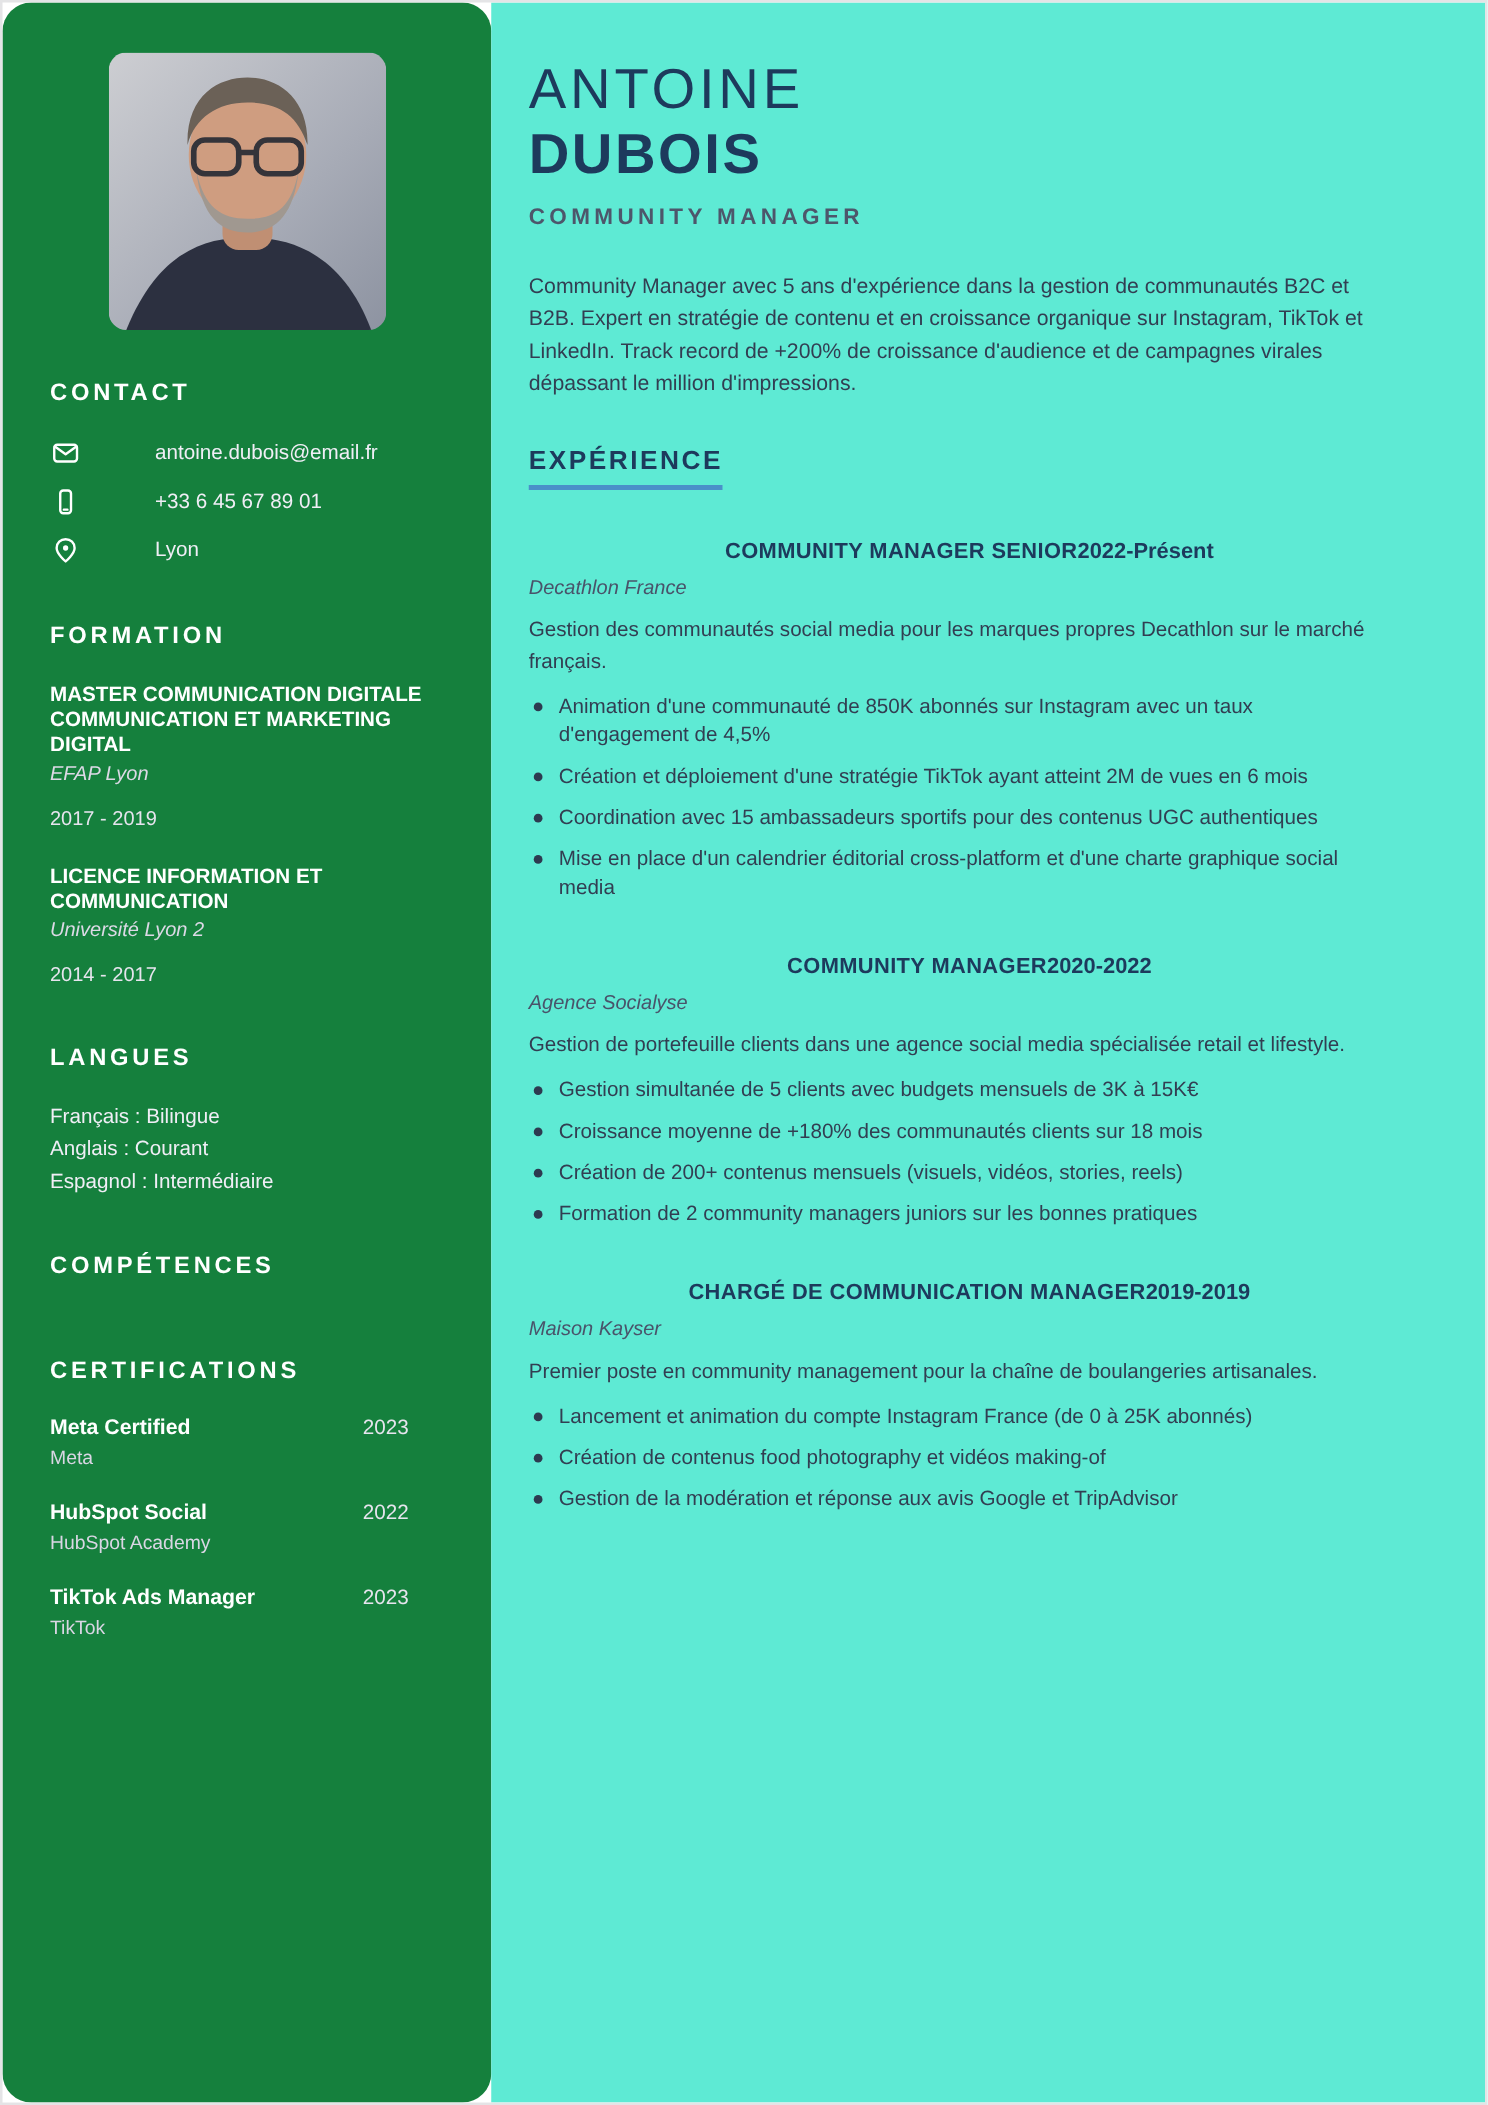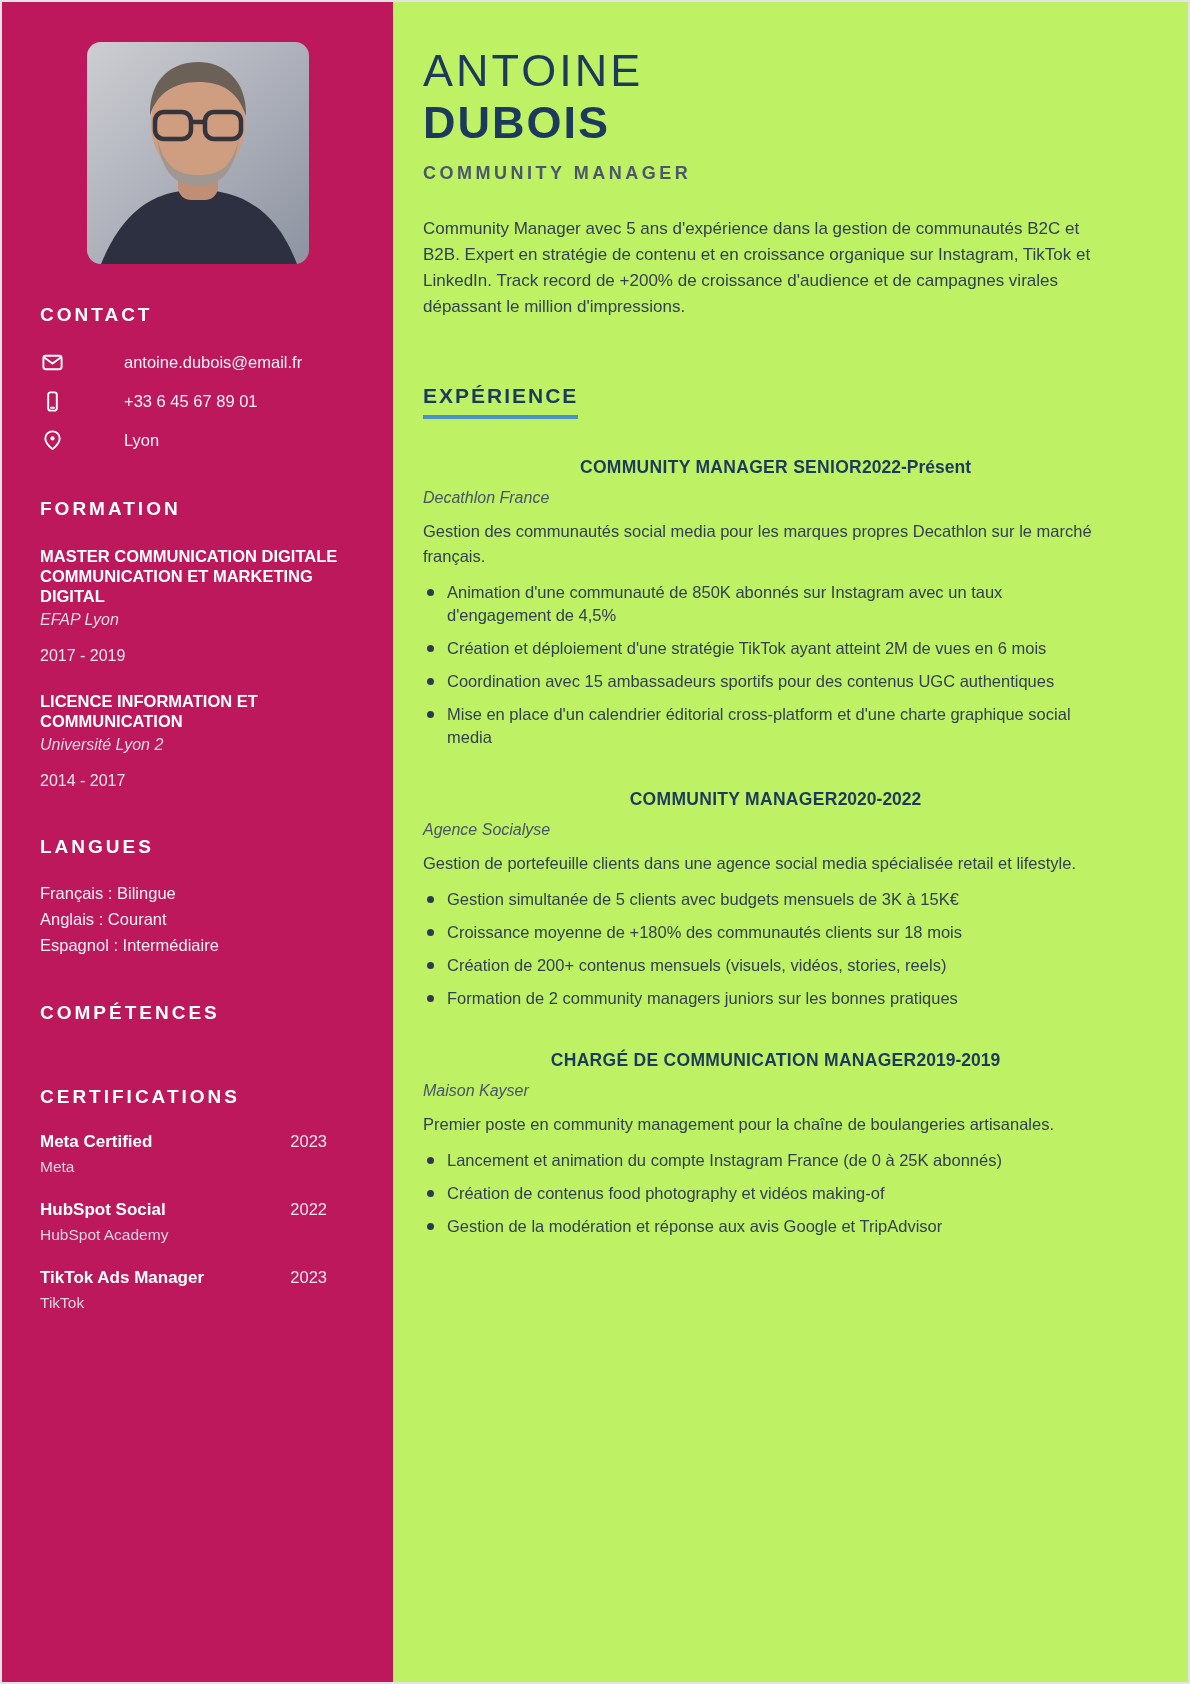--- a/index.html
+++ b/index.html
@@ -5,21 +5,21 @@
   * { margin:0; padding:0; box-sizing:border-box; }
   html,body { background:#ffffff; }
   body { font-family:"Liberation Sans","DejaVu Sans",sans-serif; width:1190px; height:1684px; }
   .page {
     width:1190px; height:1684px; background:#ffffff;
     border:2px solid #e4e4e6; display:flex; overflow:hidden;
   }
   
   .sidebar {
     width:391px; min-width:391px; height:100%;
-    background:#be185d; color:#eceaf2; padding:40px 0 0 0;
+    background:#15803d; color:#eceaf2; padding:40px 0 0 0;border-radius:23px;
   }
   .photo-wrap { width:222px; height:222px; margin:0 auto; border-radius:14px; overflow:hidden; }
   .photo-wrap svg { display:block; }
   .side-inner { padding:0 50px 0 38px; }
   .side-section { margin-top:0; }
   .side-heading {
     color:#ffffff; font-size:19px; font-weight:bold; letter-spacing:3px;
   }
   
   .contact-head { margin-top:40px; }
@@ -40,34 +40,34 @@
   
   .competences-head { margin-top:44px; }
   
   .certs-head { margin-top:62px; }
   .cert { margin-top:24px; }
   .cert-row { display:flex; justify-content:space-between; align-items:baseline; padding-right:16px; }
   .cert-name { font-weight:bold; font-size:17px; color:#ffffff; }
   .cert-year { font-size:16.5px; color:#e6e4ee; }
   .cert-issuer { font-size:15.5px; color:#d9d6e4; margin-top:6px; }
   
-  .main { flex:1; padding:44px 60px 0 30px; background:#bef264; }
+  .main { flex:1; padding:44px 60px 0 30px; background:#5eead4; }
   .first-name {
     font-size:45px; font-weight:300; letter-spacing:3px; color:#1d3a5c; line-height:1.1;
   }
   .last-name {
     font-size:45px; font-weight:700; letter-spacing:2px; color:#1d3a5c; line-height:1.1; margin-top:2px;
   }
   .job-subtitle {
     font-size:18px; font-weight:600; letter-spacing:3.5px; color:#4d566b; margin-top:16px;
   }
   .summary {
     margin-top:32px; width:672px; font-size:17px; line-height:26px; color:#323e52;
   }
-  .exp-heading-wrap { margin-top:64px; display:inline-block; }
+  .exp-heading-wrap { margin-top:37px; display:inline-block; }
   .exp-heading { font-size:21px; font-weight:bold; letter-spacing:2px; color:#1d3a5c; }
   .exp-underline { height:4px; background:#4a90c9; margin-top:7px; width:100%; }
   .jobs { margin-top:38px; }
   .job { margin-bottom:40px; }
   .job-head { display:flex; justify-content:center; align-items:baseline; }
   .job-title { font-size:17.5px; font-weight:bold; color:#1d3a5c; letter-spacing:0.3px; }
   .job-dates { font-size:17.5px; font-weight:bold; color:#1d3a5c; }
   .job-company { font-style:italic; font-size:16px; color:#49536a; margin-top:11px; }
   .job-desc { margin-top:12px; font-size:16.5px; line-height:25px; color:#323e52; max-width:700px; }
   .job-bullets { list-style:none; margin-top:12px; }

